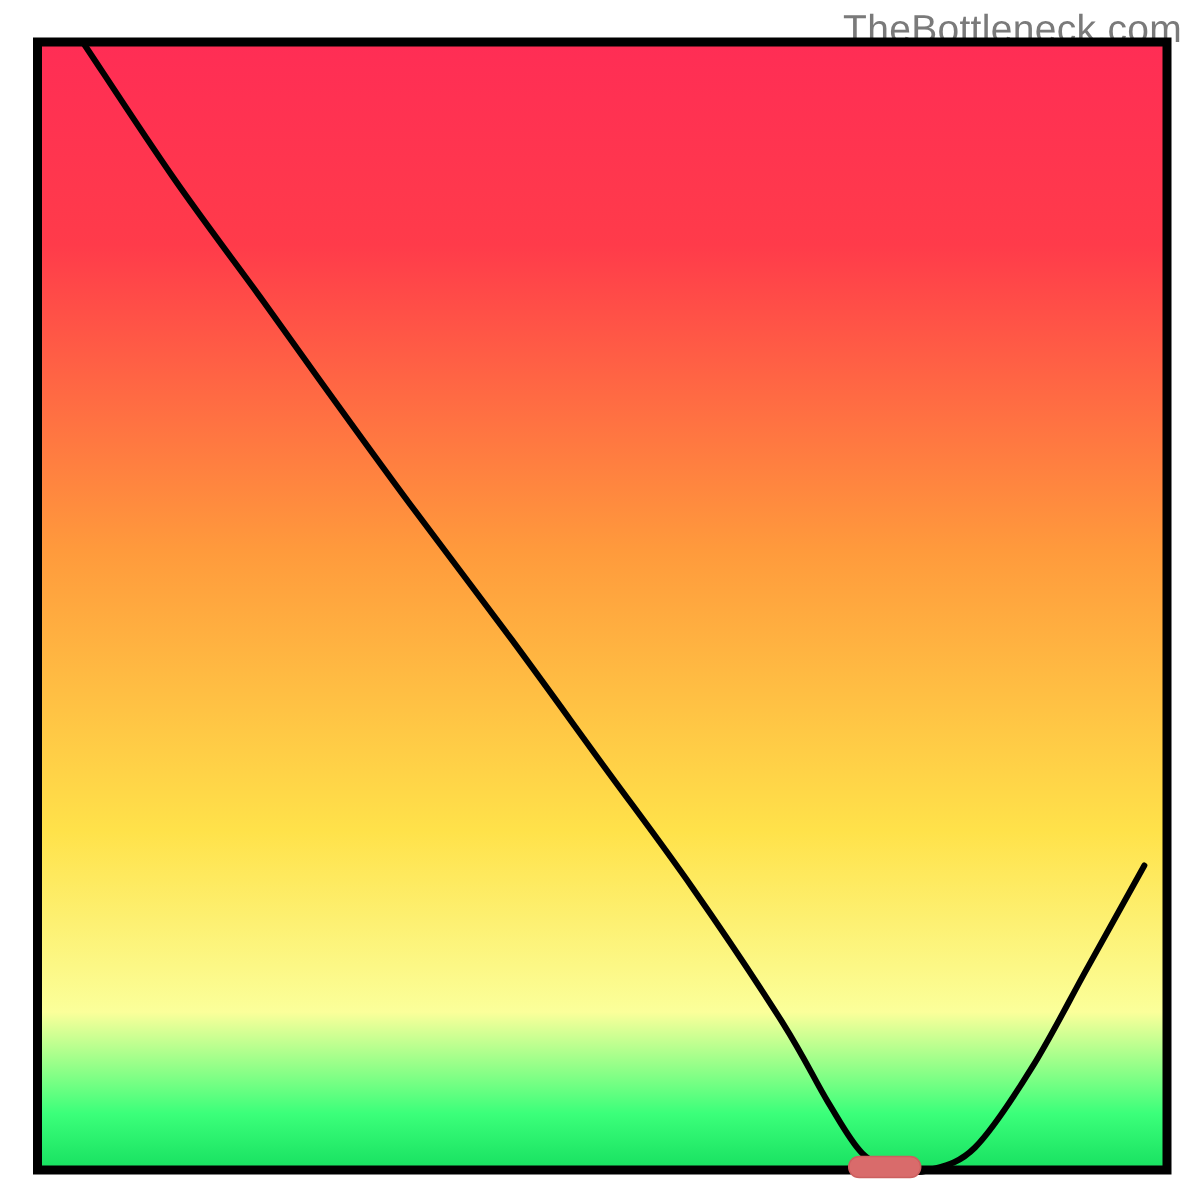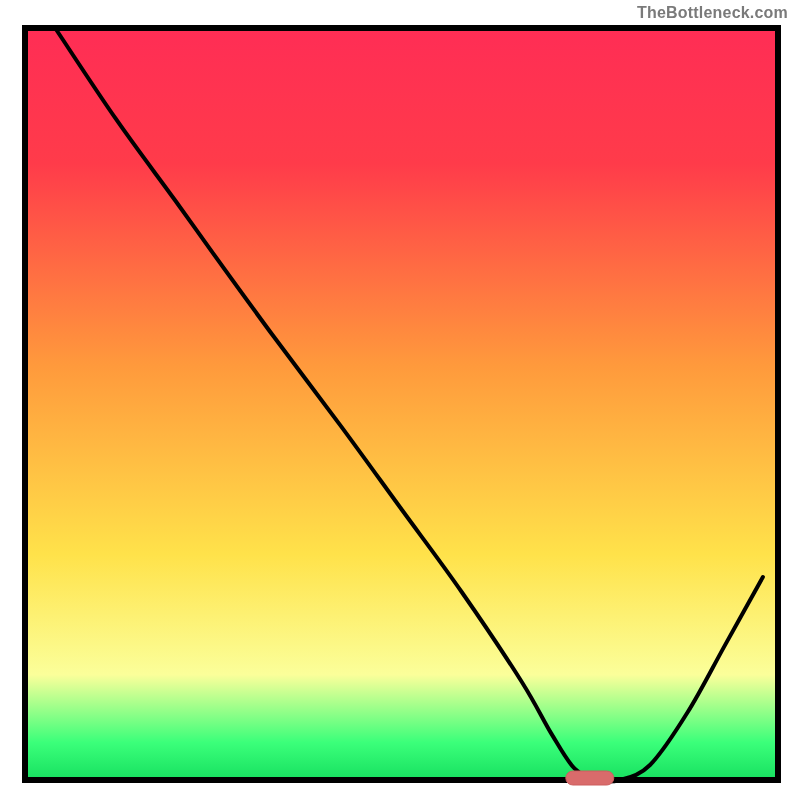--- a/index.html
+++ b/index.html
@@ -12,22 +12,22 @@
   }
   .wrap {
     position: relative;
     width: 800px;
     height: 800px;
   }
   .attribution {
     position: absolute;
     top: 4px;
     right: 12px;
-    font-size: 16px;
-    font-weight: bold;
+    font-size: 26px;
+    font-weight: normal;
     color: #7a7a7a;
     letter-spacing: 0.2px;
   }
   svg {
     position: absolute;
     left: 0;
     top: 0;
   }
 </style>
 </head>

